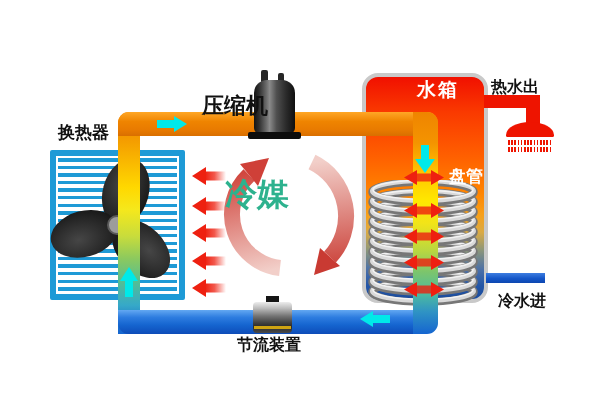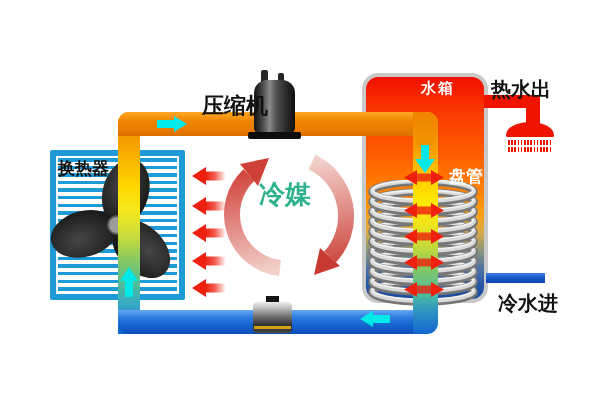--- a/index.html
+++ b/index.html
@@ -1,34 +1,34 @@
 <!DOCTYPE html>
 <html style="--hot_pipe: #ef8400; --cold_pipe: #1565d0; --hot_water: #ee1400; --cyan_arrow: #00e9e9; --red_arrow: #ee2010; --cycle_text: #2db28e; --exchanger_blue: #1e9ad6; --tank_top_red: #f11000; --tank_bottom_blue: #1b4c9e;"><head>
 <meta charset="utf-8">
 <style>
   html,body{margin:0;padding:0;background:#fff;}
   #canvas{position:relative;width:600px;height:405px;background:#fff;overflow:hidden;
           font-family:"Liberation Sans","DejaVu Sans",sans-serif;}
   .abs{position:absolute;}
-  .lbl{position:absolute;font-weight:bold;font-size:20px;color:#111;white-space:nowrap;line-height:1.1;}
+  .lbl{position:absolute;font-weight:bold;font-size:16px;color:#111;white-space:nowrap;line-height:1.1;}
   .lbl-white{color:#fff;text-align:right;}
 
   
   #ex-box{left:50px;top:150px;width:135px;height:150px;border:6px solid var(--exchanger_blue,#1e9ad6);
           background:#fff;box-sizing:border-box;border-radius:2px;}
   #ex-fins{position:absolute;inset:2px;
            background:repeating-linear-gradient(180deg,var(--exchanger_blue,#1e9ad6) 0 3.5px,#fff 3.5px 7.6px);}
   #fan{left:47px;top:150px;}
 
   
   #tank{left:362px;top:73px;width:126px;height:230px;box-sizing:border-box;
         border:4px solid #c9c9c9;border-radius:16px;
         background:linear-gradient(180deg,#f11000 0%,#fa3a00 16%,#ff6000 36%,#ff8400 52%,#f7a01a 62%,
                    #d9aa45 70%,#8c967a 78%,#4a6fa8 87%,#2456a6 94%,#1b4c9e 100%);}
-  #tank-label{left:362px;top:80px;width:152px;text-align:center;font-size:15px;letter-spacing:2px;}
+  #tank-label{left:362px;top:80px;width:152px;text-align:center;font-size:19px;letter-spacing:2px;}
   #coil{left:366px;top:180px;}
   #coil-label{left:449px;top:168px;font-size:17px;}
 
   
   .pipe{position:absolute;}
   #pipe-left{left:118px;top:112px;width:22px;height:222px;border-top-left-radius:11px;
     background:linear-gradient(180deg,#ef8400 0%,#f49b00 12%,#ffd800 34%,#f5e81c 44%,#c8dc3c 56%,
                #8cc95e 66%,#52bd96 77%,#36a9c8 87%,#1d74cc 95%,var(--cold_pipe,#1565d0) 100%);}
   #pipe-top{left:118px;top:112px;width:320px;height:24px;border-top-left-radius:11px;border-top-right-radius:11px;
     background:linear-gradient(180deg,#ffa726 0%,var(--hot_pipe,#ef8400) 40%,#e87a00 75%,#d96f00 100%);}
@@ -61,24 +61,24 @@
   .hw-drops{left:508px;width:44px;height:5px;
     background:repeating-linear-gradient(90deg,var(--hot_water,#ee1400) 0 1.6px,transparent 1.6px 3.2px);}
   #hw-label{left:491px;top:78px;}
 
   
   #cw-pipe{left:486px;top:273px;width:59px;height:10px;
     background:linear-gradient(180deg,#3d7de0 0%,#1456c8 55%,#0d47b0 100%);}
   #cw-label{left:498px;top:292px;}
 
   
-  #cycle-text{left:225px;top:179px;width:120px;text-align:center;font-size:26px;line-height:31px;
+  #cycle-text{left:225px;top:179px;width:120px;font-size:32px;line-height:31px;
               font-weight:bold;color:var(--cycle_text,#2db28e);}
 
-  #ex-label{left:58px;top:124px;font-size:17px;margin-top:36px;}
+  #ex-label{left:58px;top:124px;font-size:17px;}
   svg{display:block;}
 </style>
 </head>
 <body>
 
 <div id="canvas">
 
   <svg width="0" height="0" class="abs" aria-hidden="true">
     <defs>
       <linearGradient id="fadeR" x1="0" y1="0" x2="1" y2="0">
@@ -219,17 +219,18 @@
     <path d="M 107 27 A 60 60 0 0 1 125 122" fill="none" stroke="url(#arcR)" stroke-width="16"></path>
     <polygon points="109,140 135,131 115,113" fill="#c93a32"></polygon>
   </svg>
 
   <div class="lbl" id="ex-label">换热器</div>
   <div class="lbl" id="comp-label">压缩机</div>
   <div class="lbl lbl-white" id="tank-label">水箱</div>
   <div class="lbl" id="hw-label">热水出</div>
   <div class="lbl lbl-white" id="coil-label">盘管</div>
   <div class="lbl" id="cw-label">冷水进</div>
+  <div class="lbl" id="thr-label">节流装置</div>
   <div class="abs" id="cycle-text">
     <div>冷媒</div>
   </div>
 
 </div>
 
 </body></html>

